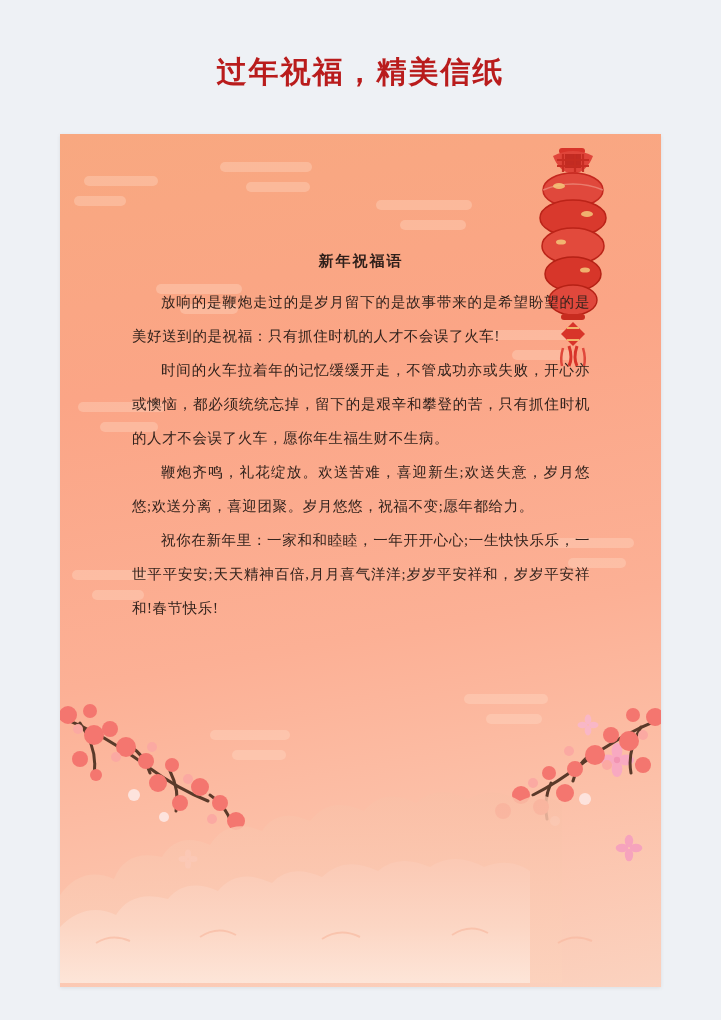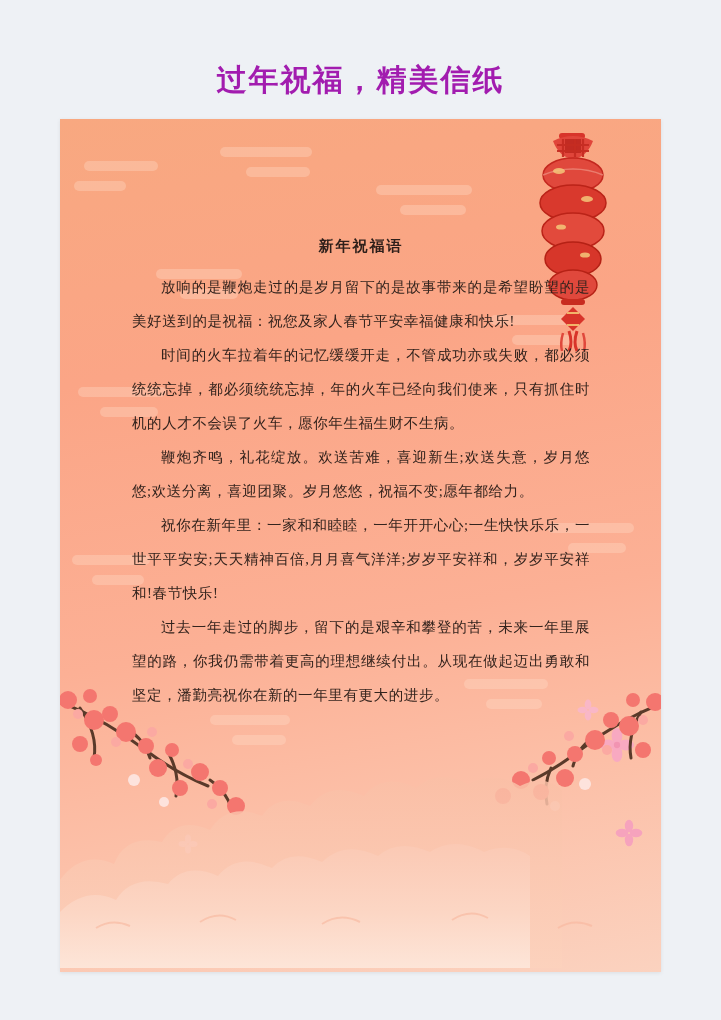--- a/index.html
+++ b/index.html
@@ -13,30 +13,30 @@
     font-family: "Liberation Sans", sans-serif;
     overflow: hidden;
     position: relative;
   }
 
   .page-title {
     text-align: center;
     font-family: "Liberation Serif", serif;
     font-weight: bold;
     font-size: 30px;
-    color: #a21caf;
+    color: #b91c1c;
     letter-spacing: 2px;
     padding-top: 52px;
-    margin: 8px;
+    margin: 0;
   }
 
   .letter-wrap {
     position: absolute;
     left: 60px;
-    top: 119px;
+    top: 134px;
     width: 601px;
     height: 853px;
     overflow: hidden;
     background: linear-gradient(170deg, #f8a880 0%, #fba586 28%, #fcb095 58%, #fcc0a8 78%, #fbd2bf 100%);
     box-shadow: 0 1px 4px rgba(0,0,0,0.08);
   }
   .cloudband {
     position: absolute;
     height: 10px;
     border-radius: 6px;
@@ -290,20 +290,19 @@
       <path d="M36 166 q16 -10 34 -2"></path>
       <path d="M140 160 q18 -12 36 -2"></path>
       <path d="M262 162 q18 -12 38 -2"></path>
       <path d="M392 158 q18 -12 36 -2"></path>
       <path d="M498 166 q16 -10 34 -2"></path>
     </g>
   </svg>
 
   <div class="letter-content">
     <div class="letter-heading">新年祝福语</div>
-    <p class="letter-para">放响的是鞭炮走过的是岁月留下的是故事带来的是希望盼望的是美好送到的是祝福：祝您及家人春节平安幸福健康和快乐!</p>
-    <p class="letter-para">时间的火车拉着年的记忆缓缓开走，不管成功亦或失败，都必须统统忘掉，都必须统统忘掉，年的火车已经向我们使来，只有抓住时机的人才不会误了火车，愿你年生福生财不生病。</p>
+    <p class="letter-para">放响的是鞭炮走过的是岁月留下的是故事带来的是希望盼望的是美好送到的是祝福：只有抓住时机的人才不会误了火车!</p>
+    <p class="letter-para">时间的火车拉着年的记忆缓缓开走，不管成功亦或失败，开心亦或懊恼，都必须统统忘掉，留下的是艰辛和攀登的苦，只有抓住时机的人才不会误了火车，愿你年生福生财不生病。</p>
     <p class="letter-para">鞭炮齐鸣，礼花绽放。欢送苦难，喜迎新生;欢送失意，岁月悠悠;欢送分离，喜迎团聚。岁月悠悠，祝福不变;愿年都给力。</p>
     <p class="letter-para">祝你在新年里：一家和和睦睦，一年开开心心;一生快快乐乐，一世平平安安;天天精神百倍,月月喜气洋洋;岁岁平安祥和，岁岁平安祥和!春节快乐!</p>
-    <p class="letter-para">过去一年走过的脚步，留下的是艰辛和攀登的苦，未来一年里展望的路，你我仍需带着更高的理想继续付出。从现在做起迈出勇敢和坚定，潘勤亮祝你在新的一年里有更大的进步。</p>
   </div>
 
 </div>
 
 </body></html>

